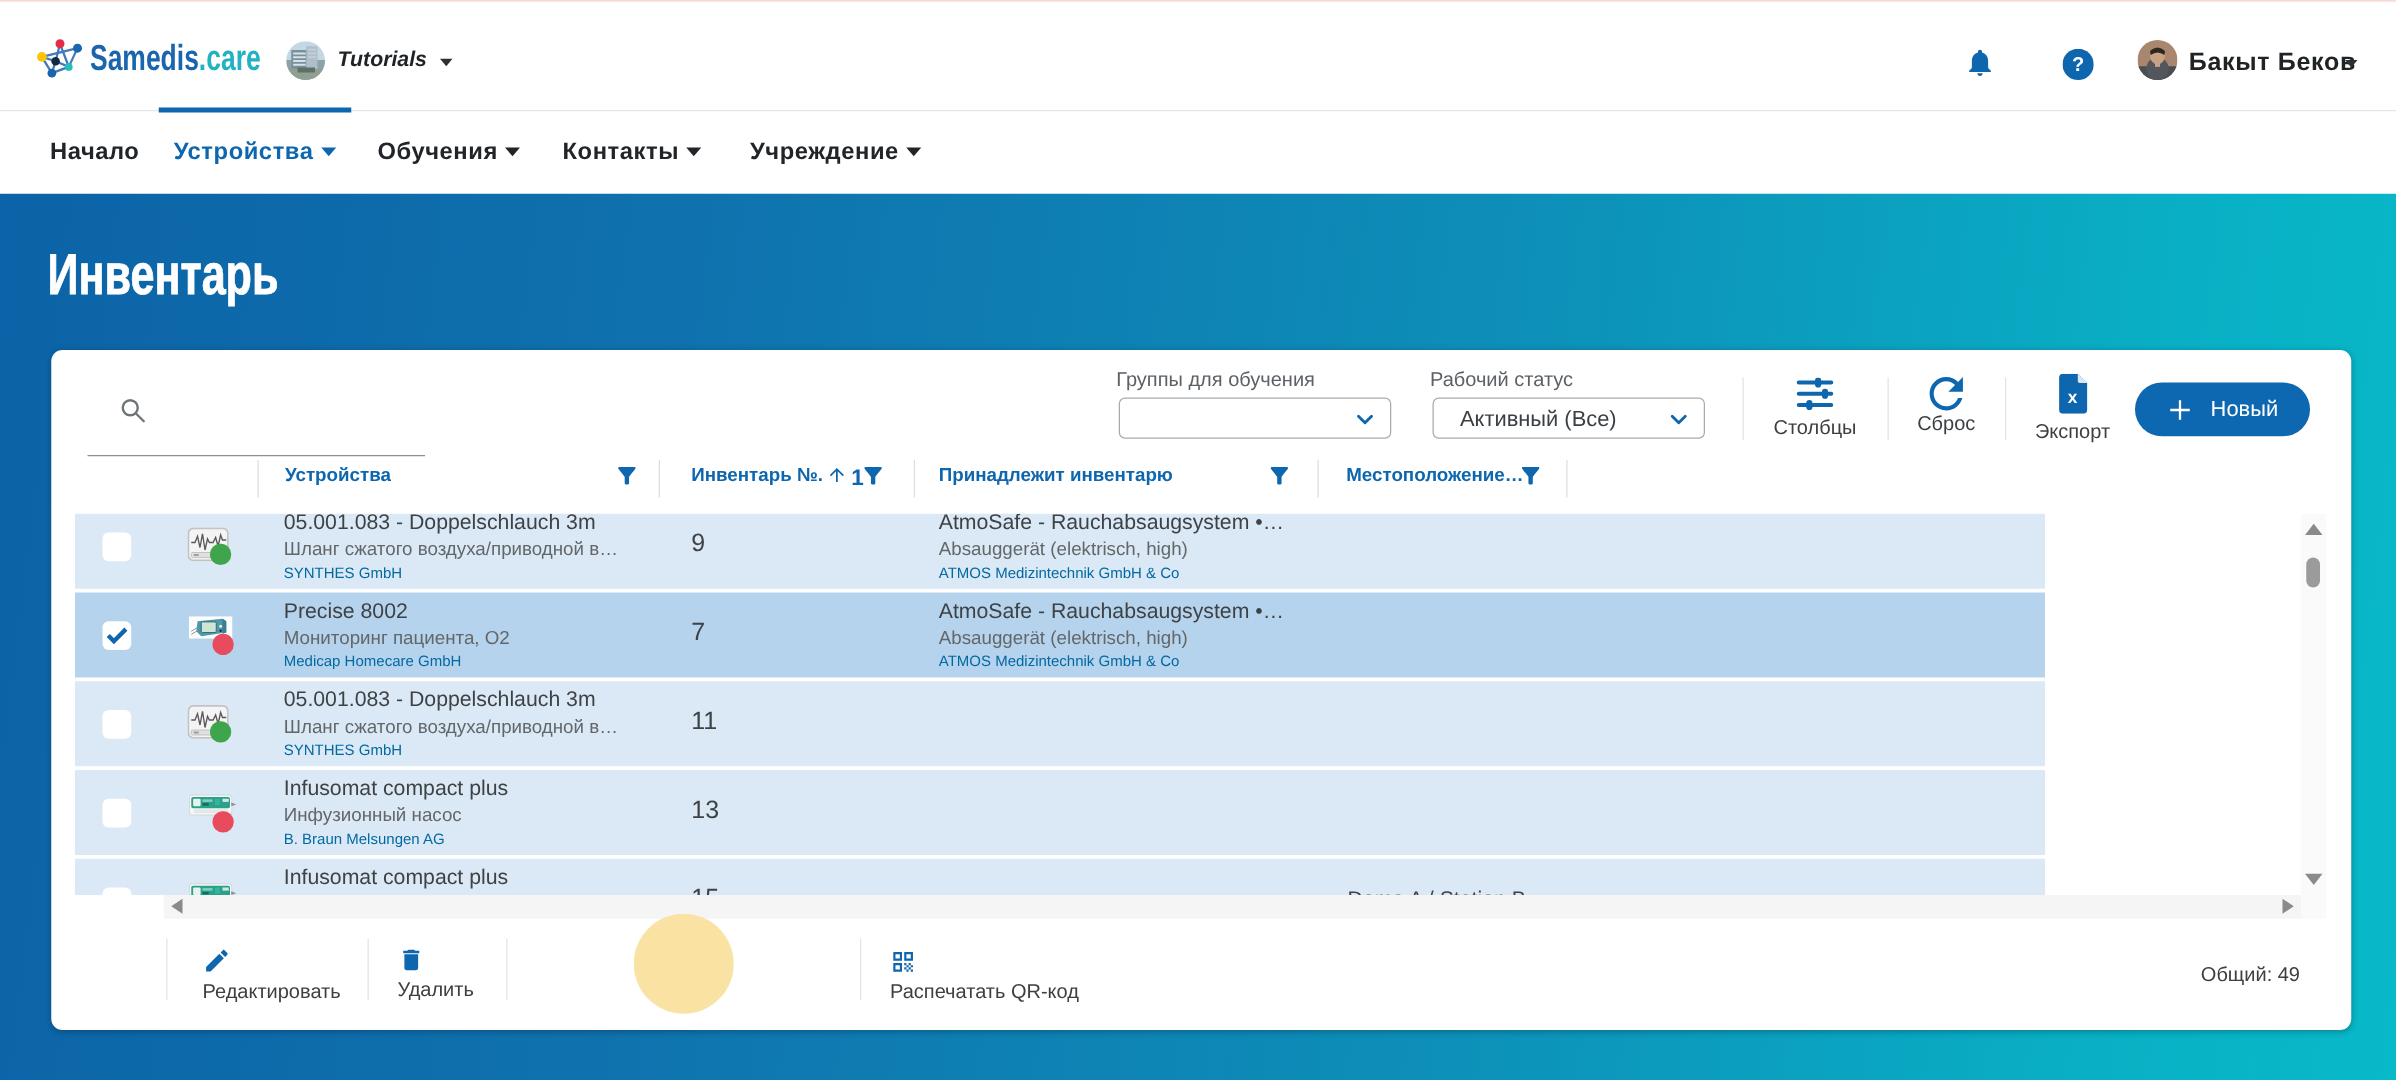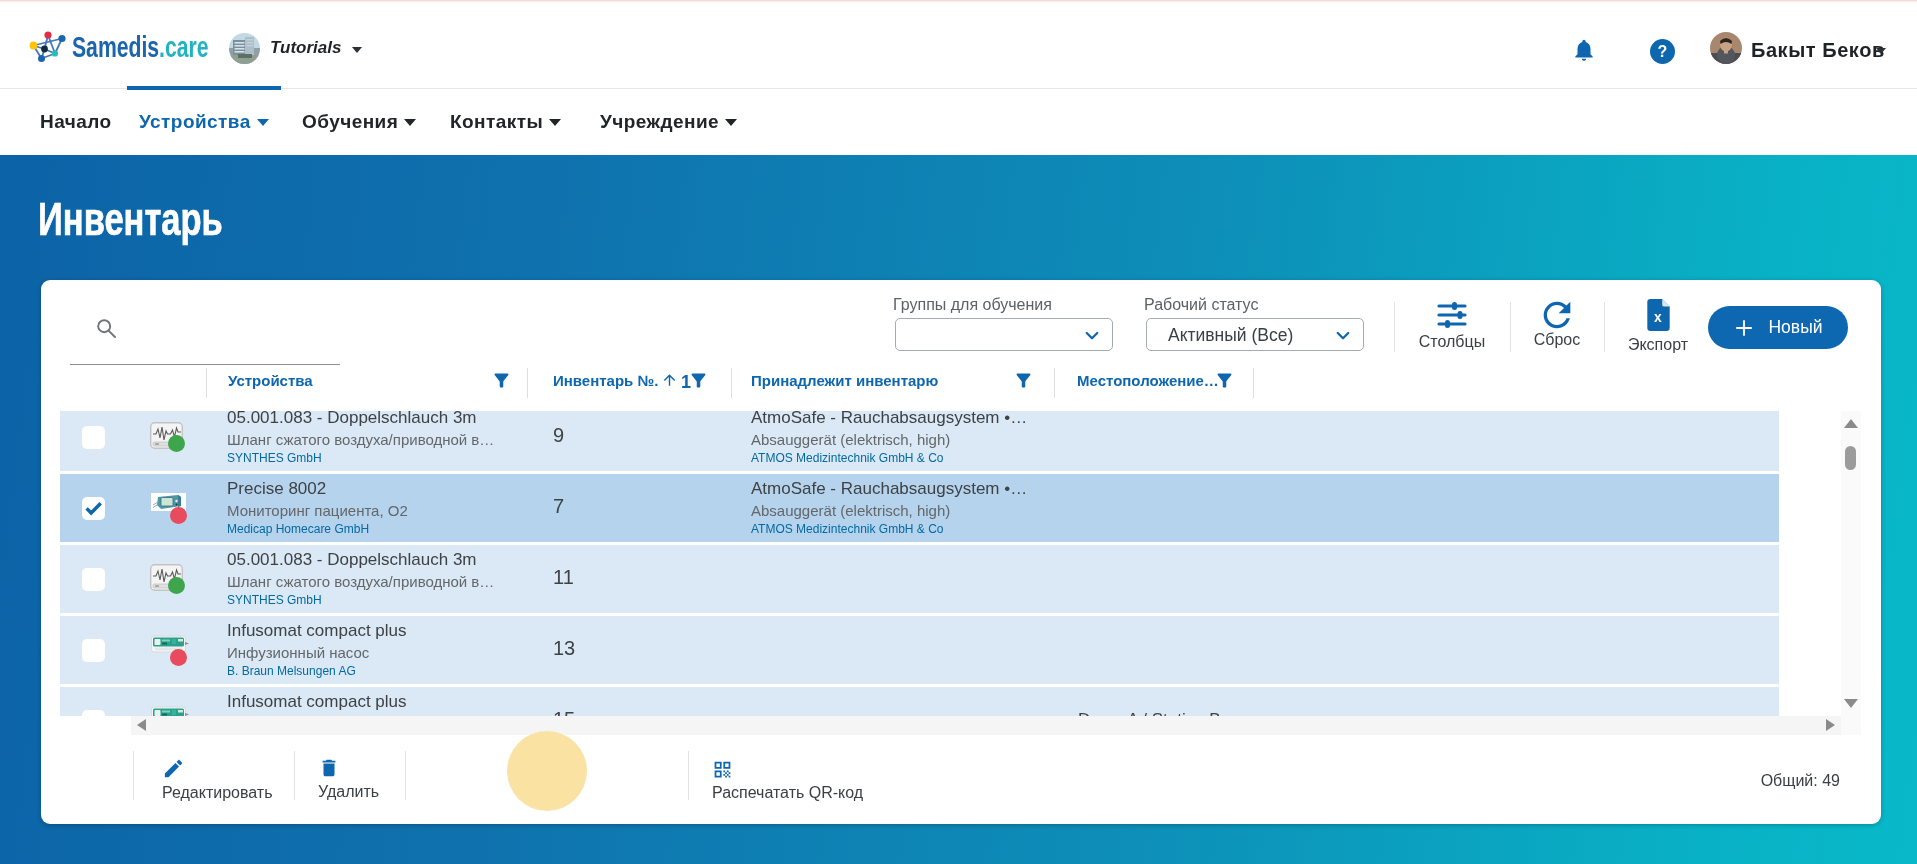--- a/index.html
+++ b/index.html
@@ -48,21 +48,21 @@
   .icobtn { position:absolute; text-align:center; }
   .icobtn .t { font-size:16px; color:#3c4043; margin-top:1px; }
   .newbtn { position:absolute; left:1667px; top:26px; width:140px; height:43px; border-radius:21.5px;
     background:#0d68b1; color:#fff; font-size:17.5px; display:flex; align-items:center; justify-content:center; }
 
   
   .th { position:absolute; top:92px; font-size:15px; font-weight:bold; color:#0e67ae; white-space:nowrap; }
   .thsep { position:absolute; top:88px; width:1px; height:30px; background:#dcdee0; }
 
   
-  .viewport { position:absolute; left:19px; top:131px; width:1719px; height:305px; overflow:hidden; }
+  .viewport { position:absolute; left:19px; top:131px; width:1576px; height:305px; overflow:hidden; }
   .rows { position:absolute; left:0; top:-8px; }
   .row { position:relative; width:1781px; height:68px; background:#dbe9f6; margin-bottom:3px; }
   .row.rsel { background:#b5d3ed; }
   .cb { position:absolute; left:22px; top:23px; width:23px; height:23px; background:#fff; border-radius:5px; }
   .r-title { position:absolute; top:5px; font-size:17px; color:#3e4245; white-space:nowrap; }
   .r-sub   { position:absolute; top:28px; font-size:15px; color:#63676a; white-space:nowrap; }
   .r-man   { position:absolute; top:48px; font-size:12px; color:#0369a1; white-space:nowrap;text-align:right; }
   .c1 { left:167px; } .c2 { left:493px; font-size:20px !important; top:21px !important; }  .c3 { left:691px; } .c4 { left:1018px; }
   .dot { position:absolute; width:17px; height:17px; border-radius:50%; }
   .devicon { position:absolute; }

